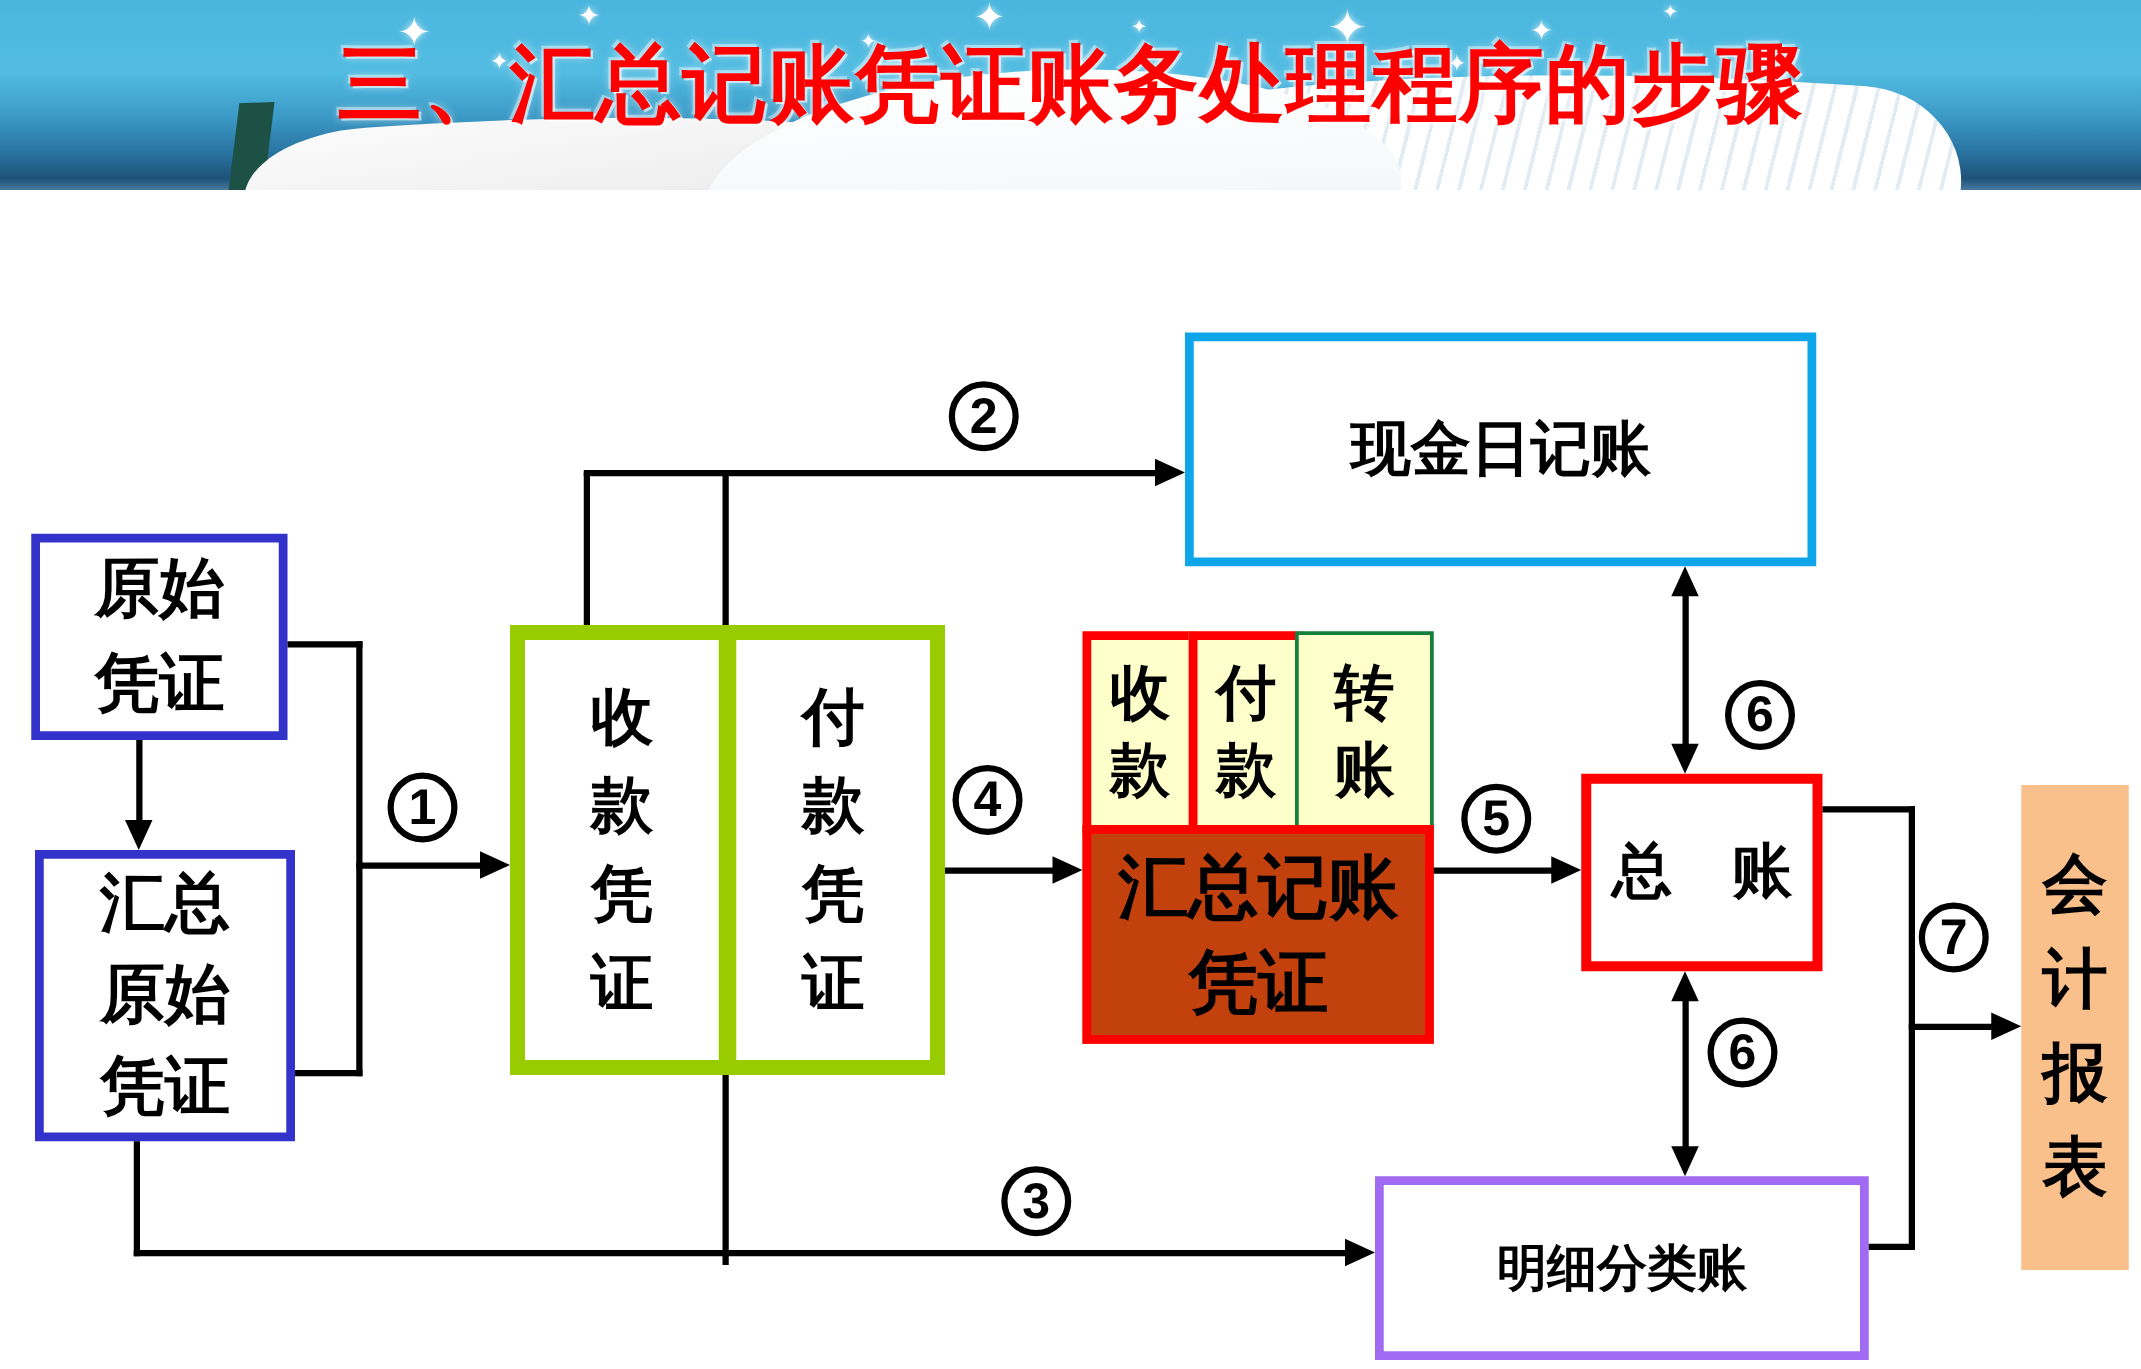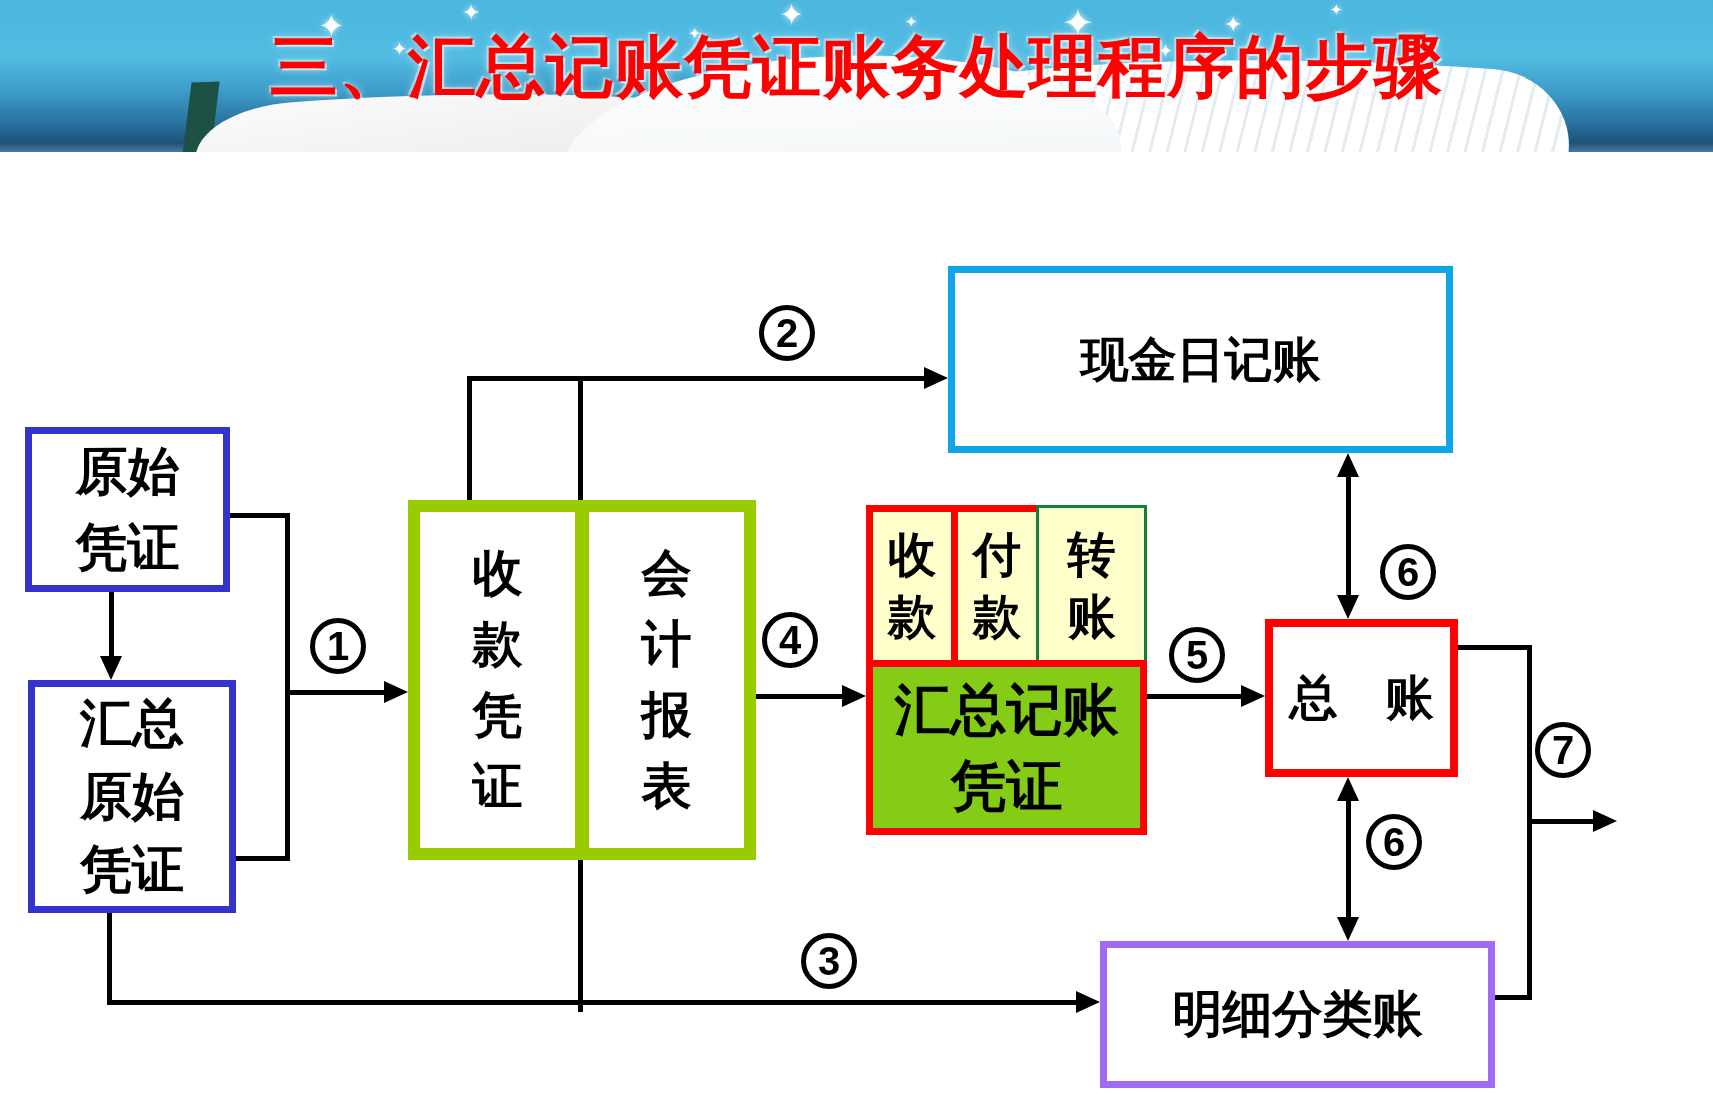--- a/index.html
+++ b/index.html
@@ -80,21 +80,21 @@
   <div class="step" style="left:310px;top:618px;">
     <span>1</span>
   </div>
 
   <div style="position:absolute;left:408px;top:500px;width:348px;height:360px;background:#99CC00;
               box-sizing:border-box;padding:12px;display:flex;gap:14px;">
     <div class="node" style="position:relative;flex:1;font-size:50px;">
       <span class="vtext" style="width:1.15em;">收款凭证</span>
     </div>
     <div class="node" style="position:relative;flex:1;font-size:50px;">
-      <span class="vtext" style="width:1.15em;">会计报表</span>
+      <span class="vtext" style="width:1.15em;">付款凭证</span>
     </div>
   </div>
 
   <div class="ln" style="left:467px;top:378px;width:5px;height:122px;"></div>
   <div class="ln" style="left:578px;top:378px;width:5px;height:122px;"></div>
   <div class="ln" style="left:467px;top:376px;width:461px;height:5px;"></div>
   <div class="ah ah-r" style="left:924px;top:367px;"></div>
   <div class="step" style="left:759px;top:305px;">
     <span>2</span>
   </div>
@@ -111,21 +111,21 @@
 
   <div class="node" style="left:866px;top:505px;width:92px;height:162px;border:7px solid #FF0000;background:#FFFFCC;font-size:48px;">
     <span class="vtext" style="width:1.1em;line-height:1.3;">收款</span>
   </div>
   <div class="node" style="left:951px;top:505px;width:92px;height:162px;border:7px solid #FF0000;background:#FFFFCC;font-size:48px;">
     <span class="vtext" style="width:1.1em;line-height:1.3;">付款</span>
   </div>
   <div class="node" style="left:1036px;top:505px;width:111px;height:162px;border:3px solid #15803d;background:#FFFFCC;font-size:48px;">
     <span class="vtext" style="width:1.1em;line-height:1.3;">转账</span>
   </div>
-  <div class="node" style="left:866px;top:660px;width:281px;height:175px;border:7px solid #FF0000;background:#84cc16;font-size:56px;line-height:1.35;">
+  <div class="node" style="left:866px;top:660px;width:281px;height:175px;border:7px solid #FF0000;background:#c2410c;font-size:56px;line-height:1.35;">
     <div>汇总记账</div>
     <div>凭证</div>
   </div>
 
   <div class="ln" style="left:1147px;top:694px;width:98px;height:5px;"></div>
   <div class="ah ah-r" style="left:1241px;top:685px;"></div>
   <div class="step" style="left:1169px;top:627px;">
     <span>5</span>
   </div>
 
@@ -140,35 +140,38 @@
     <span>6</span>
   </div>
 
   <div class="ln" style="left:1346px;top:795px;width:5px;height:128px;"></div>
   <div class="ah ah-u" style="left:1337px;top:777px;"></div>
   <div class="ah ah-d" style="left:1337px;top:917px;"></div>
   <div class="step" style="left:1366px;top:814px;">
     <span>6</span>
   </div>
 
-  <div class="node" style="left:1100px;top:941px;width:395px;height:147px;border:7px solid #A06BF2;font-size:50px;">
+  <div class="node" style="left:1100px;top:941px;width:395px;height:147px;border:7px solid #A06BF2;font-size:40px;">
     <div>明细分类账</div>
   </div>
 
   <div class="ln" style="left:107px;top:913px;width:5px;height:92px;"></div>
   <div class="ln" style="left:107px;top:1000px;width:973px;height:5px;"></div>
   <div class="ah ah-r" style="left:1076px;top:991px;"></div>
   <div class="ln" style="left:578px;top:860px;width:5px;height:152px;"></div>
   <div class="step" style="left:801px;top:933px;">
     <span>3</span>
   </div>
 
   <div class="ln" style="left:1458px;top:645px;width:74px;height:5px;"></div>
   <div class="ln" style="left:1527px;top:645px;width:5px;height:355px;"></div>
   <div class="ln" style="left:1495px;top:995px;width:37px;height:5px;"></div>
   <div class="ln" style="left:1527px;top:819px;width:68px;height:5px;"></div>
   <div class="ah ah-r" style="left:1593px;top:810px;"></div>
   <div class="step" style="left:1535px;top:722px;">
     <span>7</span>
   </div>
 
+  <div class="node" style="left:1617px;top:628px;width:86px;height:388px;background:#FAC08C;font-size:52px;">
+    <span class="vtext" style="width:1.1em;line-height:1.45;">会计报表</span>
+  </div>
 
 </div>
 
 </body></html>

